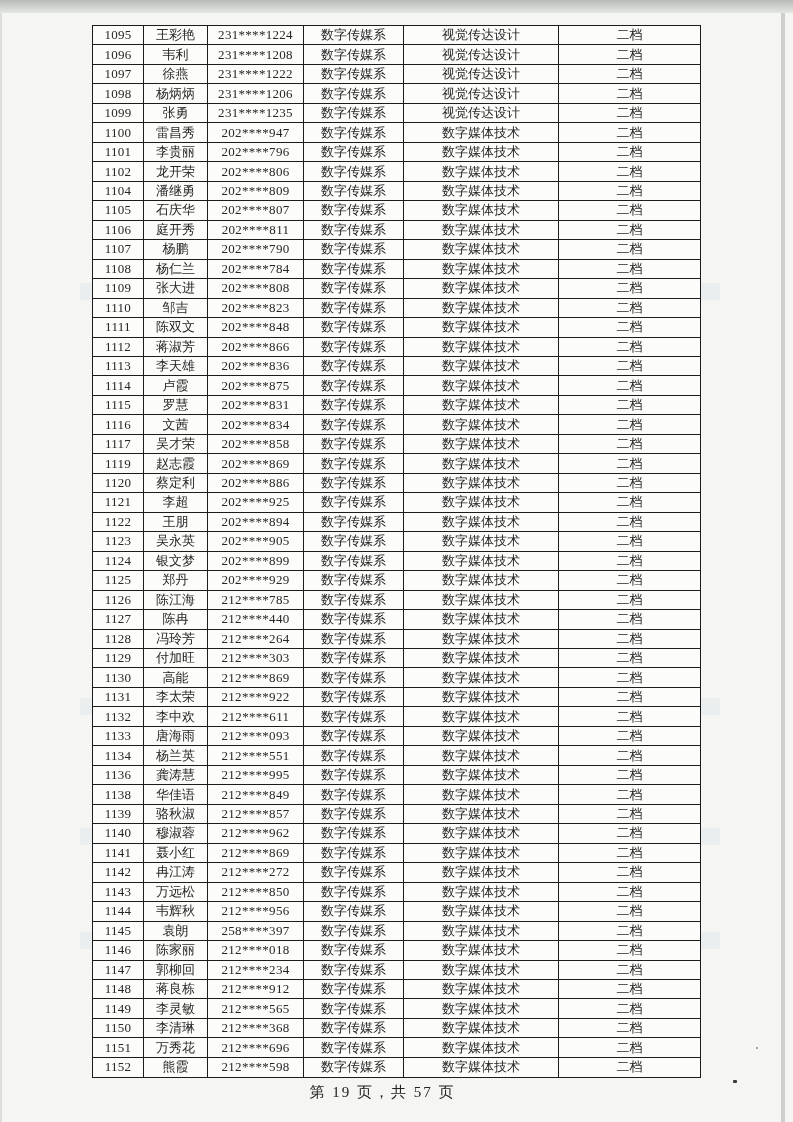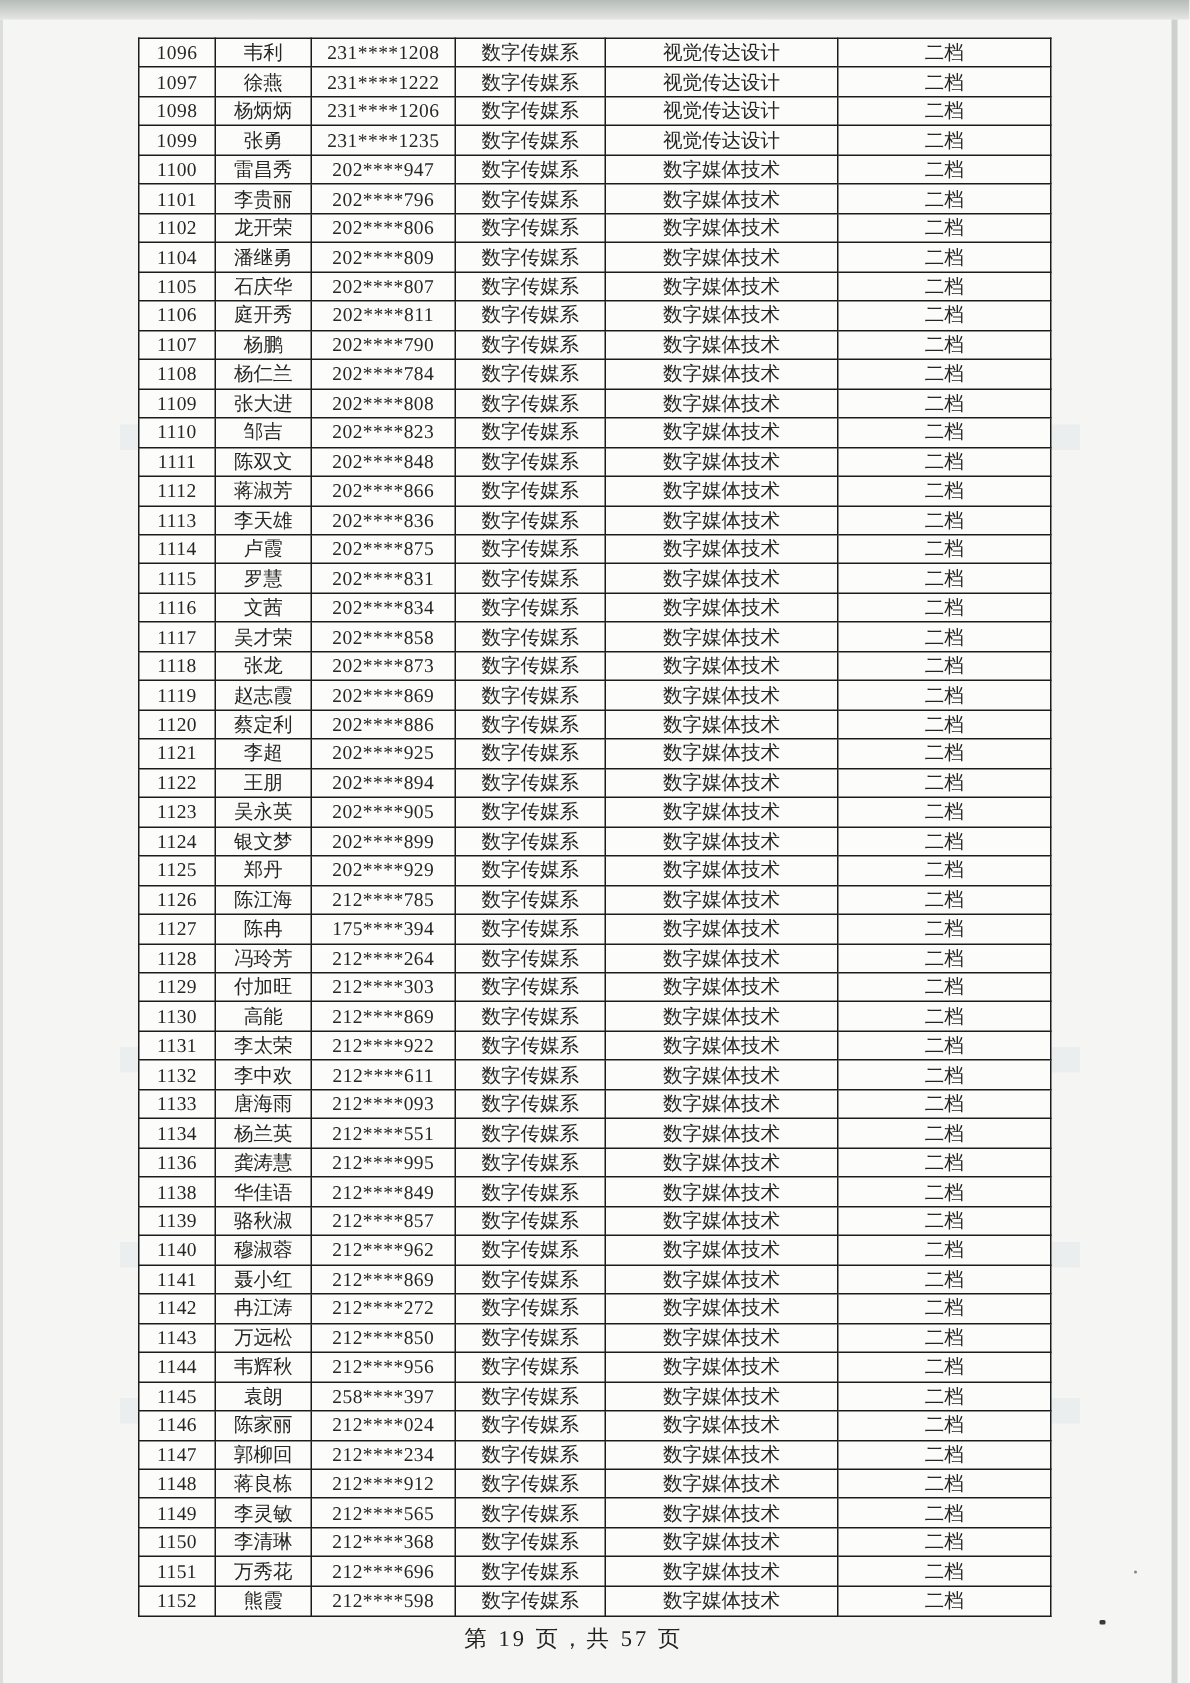--- a/index.html
+++ b/index.html
@@ -99,20 +99,28 @@
   <colgroup>
     <col style="width:51px">
     <col style="width:64px">
     <col style="width:96px">
     <col style="width:100px">
     <col style="width:155px">
     <col style="width:142px">
   </colgroup>
   <tbody>
       <tr>
+        <td class="c-serial">1095</td>
+        <td class="c-name">王彩艳</td>
+        <td class="c-maskedid">231****1224</td>
+        <td class="c-department">数字传媒系</td>
+        <td class="c-major">视觉传达设计</td>
+        <td class="c-tier">二档</td>
+      </tr>
+      <tr>
         <td class="c-serial">1096</td>
         <td class="c-name">韦利</td>
         <td class="c-maskedid">231****1208</td>
         <td class="c-department">数字传媒系</td>
         <td class="c-major">视觉传达设计</td>
         <td class="c-tier">二档</td>
       </tr>
       <tr>
         <td class="c-serial">1097</td>
         <td class="c-name">徐燕</td>
@@ -267,28 +275,20 @@
       </tr>
       <tr>
         <td class="c-serial">1117</td>
         <td class="c-name">吴才荣</td>
         <td class="c-maskedid">202****858</td>
         <td class="c-department">数字传媒系</td>
         <td class="c-major">数字媒体技术</td>
         <td class="c-tier">二档</td>
       </tr>
       <tr>
-        <td class="c-serial">1118</td>
-        <td class="c-name">张龙</td>
-        <td class="c-maskedid">202****873</td>
-        <td class="c-department">数字传媒系</td>
-        <td class="c-major">数字媒体技术</td>
-        <td class="c-tier">二档</td>
-      </tr>
-      <tr>
         <td class="c-serial">1119</td>
         <td class="c-name">赵志霞</td>
         <td class="c-maskedid">202****869</td>
         <td class="c-department">数字传媒系</td>
         <td class="c-major">数字媒体技术</td>
         <td class="c-tier">二档</td>
       </tr>
       <tr>
         <td class="c-serial">1120</td>
         <td class="c-name">蔡定利</td>
@@ -341,21 +341,21 @@
         <td class="c-serial">1126</td>
         <td class="c-name">陈江海</td>
         <td class="c-maskedid">212****785</td>
         <td class="c-department">数字传媒系</td>
         <td class="c-major">数字媒体技术</td>
         <td class="c-tier">二档</td>
       </tr>
       <tr>
         <td class="c-serial">1127</td>
         <td class="c-name">陈冉</td>
-        <td class="c-maskedid">175****394</td>
+        <td class="c-maskedid">212****440</td>
         <td class="c-department">数字传媒系</td>
         <td class="c-major">数字媒体技术</td>
         <td class="c-tier">二档</td>
       </tr>
       <tr>
         <td class="c-serial">1128</td>
         <td class="c-name">冯玲芳</td>
         <td class="c-maskedid">212****264</td>
         <td class="c-department">数字传媒系</td>
         <td class="c-major">数字媒体技术</td>
@@ -477,21 +477,21 @@
         <td class="c-serial">1145</td>
         <td class="c-name">袁朗</td>
         <td class="c-maskedid">258****397</td>
         <td class="c-department">数字传媒系</td>
         <td class="c-major">数字媒体技术</td>
         <td class="c-tier">二档</td>
       </tr>
       <tr>
         <td class="c-serial">1146</td>
         <td class="c-name">陈家丽</td>
-        <td class="c-maskedid">212****024</td>
+        <td class="c-maskedid">212****018</td>
         <td class="c-department">数字传媒系</td>
         <td class="c-major">数字媒体技术</td>
         <td class="c-tier">二档</td>
       </tr>
       <tr>
         <td class="c-serial">1147</td>
         <td class="c-name">郭柳回</td>
         <td class="c-maskedid">212****234</td>
         <td class="c-department">数字传媒系</td>
         <td class="c-major">数字媒体技术</td>

